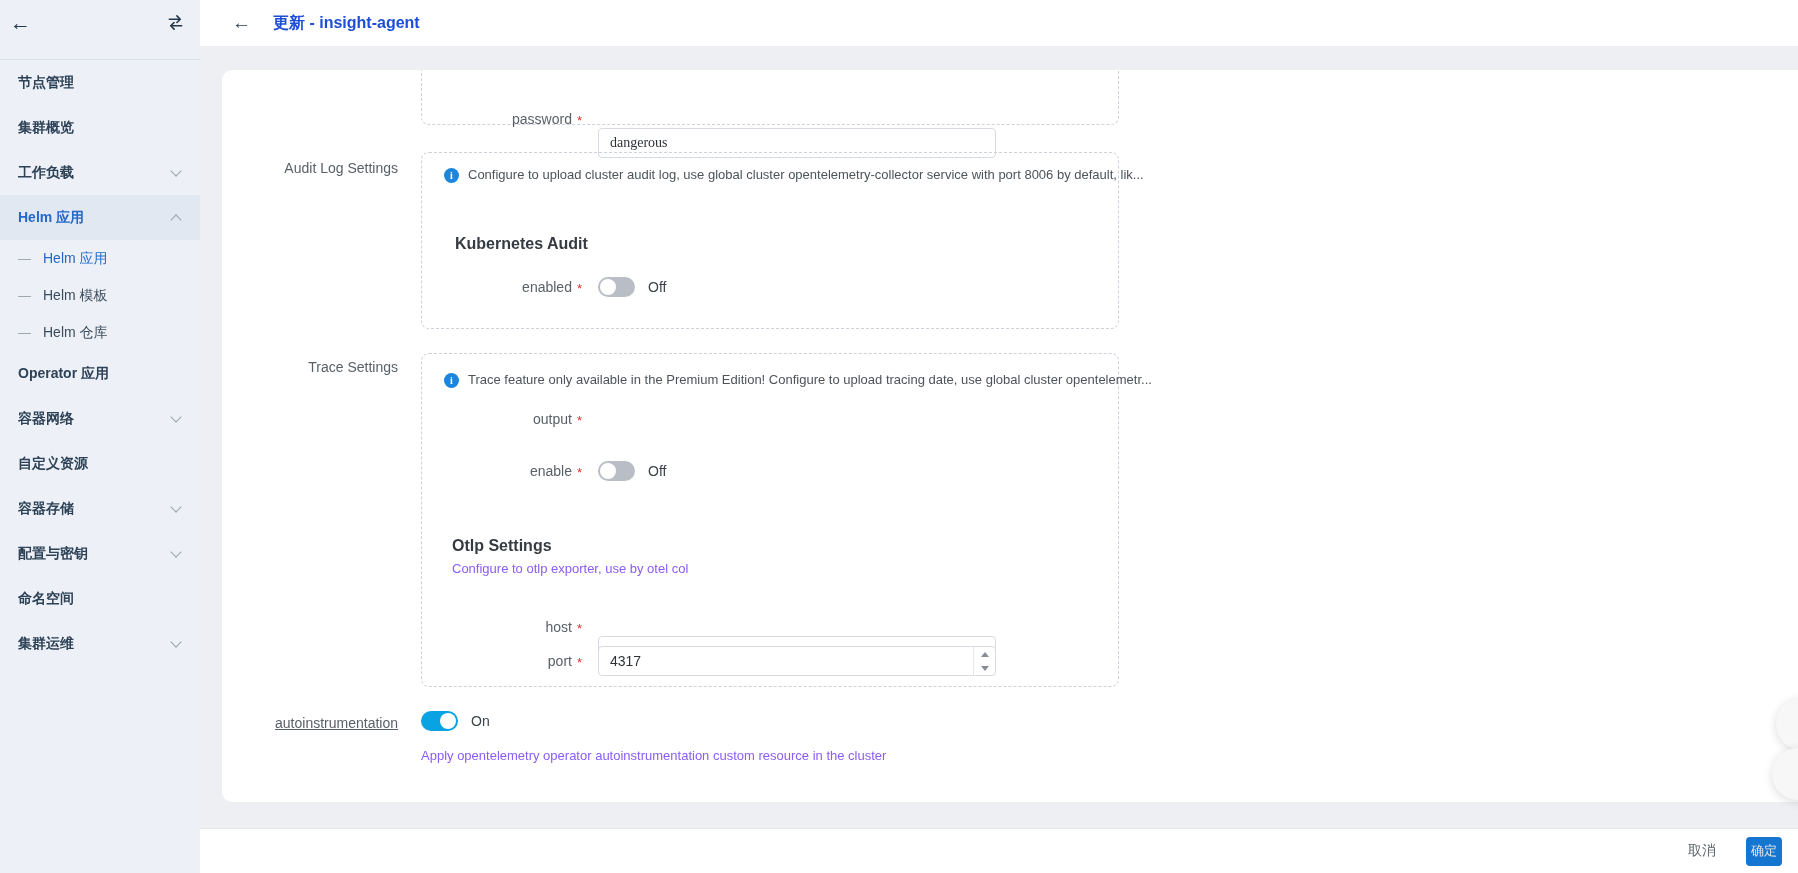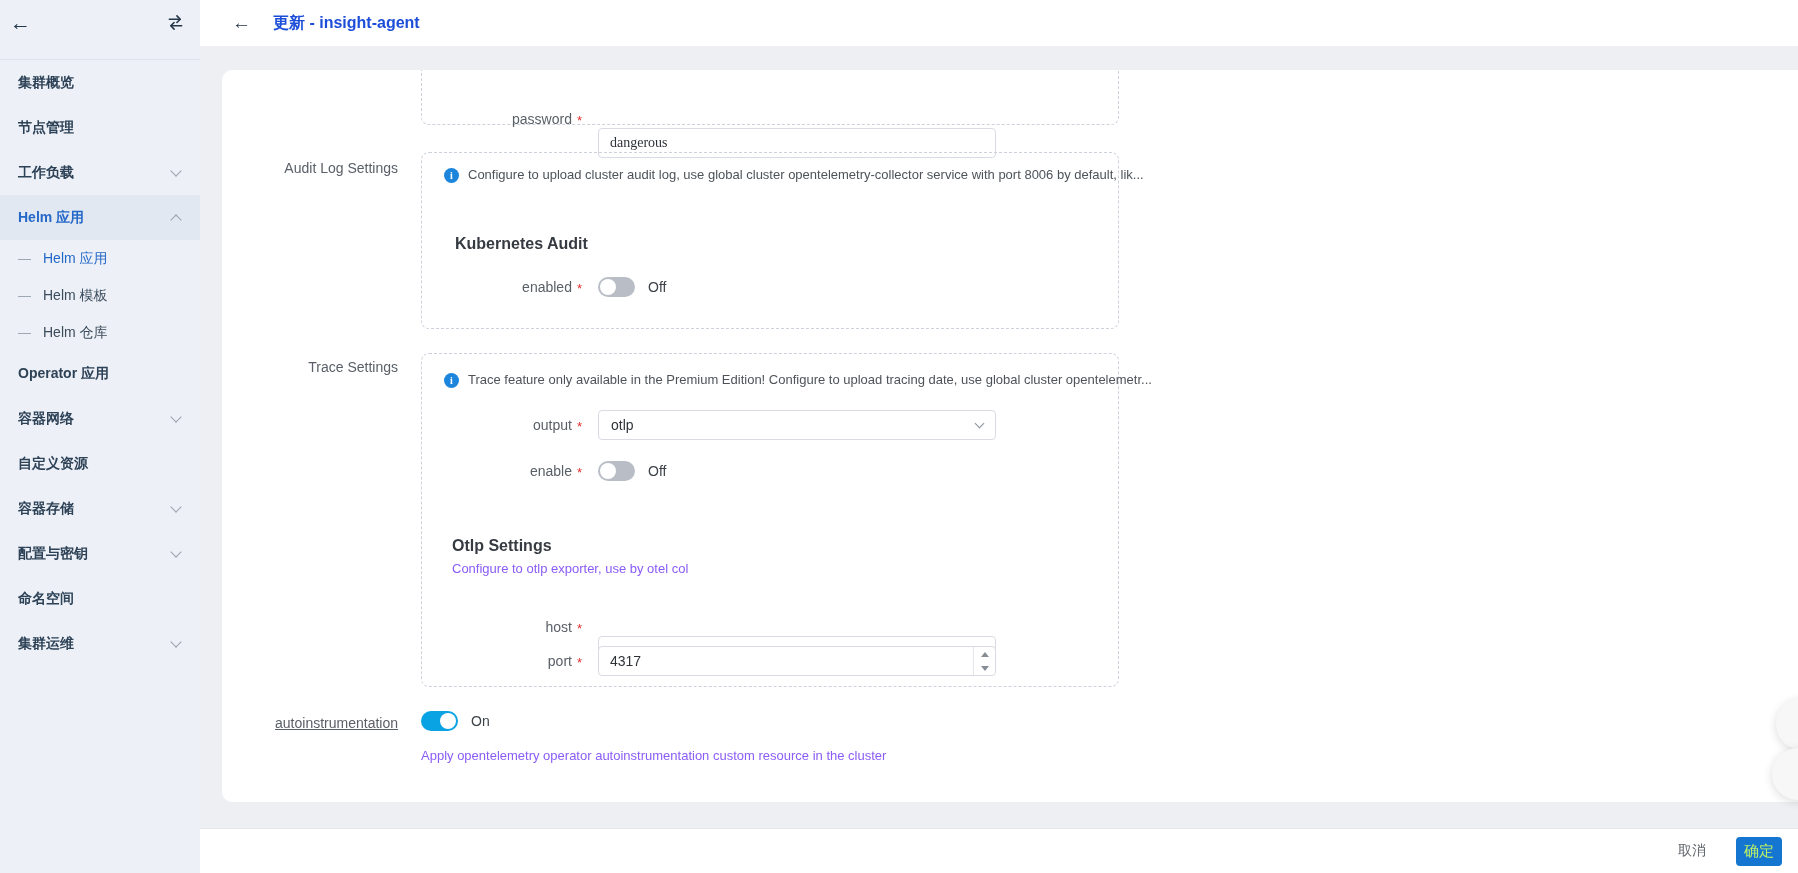--- a/index.html
+++ b/index.html
@@ -66,21 +66,21 @@
   .inforow { position: absolute; display: flex; align-items: flex-start; }
   .info-icon { width: 15px; height: 15px; border-radius: 50%; background: #1c85dc; color: #fff; font-size: 10px; font-weight: bold; line-height: 15px; text-align: center; flex: none; margin-top: 1px; font-family: "Liberation Serif", serif; }
   .infotext { margin-left: 9px; font-size: 13px; color: #4d5359; white-space: nowrap; }
 
   .subsec-title { position: absolute; font-size: 16px; font-weight: 600; color: #363b42; }
   .subsec-desc { position: absolute; font-size: 13px; color: #8b5cf6; }
 
   
   .footer { position: absolute; left: 200px; top: 828px; width: 1598px; height: 45px; background: #fff; border-top: 1px solid #e6e8eb; display: flex; align-items: center; justify-content: flex-end; padding-right: 16px; z-index: 2; }
   .btn-cancel { background: none; border: none; font-size: 14px; color: #5f646b; cursor: pointer; margin-right: 30px; font-family: "Liberation Sans", sans-serif; }
-  .btn-confirm { width: 46px; height: 29px; background: #1476d1; color: #bef264; border: none; border-radius: 4px; font-size: 15px; cursor: pointer; font-family: "Liberation Sans", sans-serif; }
+  .btn-confirm { width: 36px; height: 29px; background: #1476d1; color: #e5e5e5; border: none; border-radius: 4px; font-size: 13px; cursor: pointer; font-family: "Liberation Sans", sans-serif; }
 
   
   .float-circle { position: absolute; width: 52px; height: 52px; border-radius: 50%; background: #f7f7f8; box-shadow: 0 2px 10px rgba(0,0,0,0.14); z-index: 4; }
   .fc1 { left: 1776px; top: 698px; }
   .fc2 { left: 1772px; top: 748px; }
 </style>
 </head>
 <body>
 
 <aside class="sidebar">
@@ -90,24 +90,24 @@
       <svg width="19" height="17" viewBox="0 0 20 18" fill="none" stroke="#24364a" stroke-width="1.7" stroke-linecap="round" stroke-linejoin="round">
         <path d="M3.5 5.5 H14.5"></path>
           <path d="M11.5 2 L15 5.5 L11.5 9"></path>
         <path d="M16.5 12.5 H5.5"></path>
           <path d="M8.5 9 L5 12.5 L8.5 16"></path>
       </svg>
     </span>
   </div>
   <nav>
       <div class="nav-item">
+        <span class="nav-label">节点管理</span>
+      </div>
+      <div class="nav-item">
         <span class="nav-label">集群概览</span>
-      </div>
-      <div class="nav-item">
-        <span class="nav-label">节点管理</span>
       </div>
       <div class="nav-item">
         <span class="nav-label">工作负载</span>
         <span class="chev down"></span>
       </div>
       <div class="nav-item active">
         <span class="nav-label">Helm 应用</span>
         <span class="chev up"></span>
       </div>
       <div class="nav-item sub active" style="background: transparent;">
@@ -190,24 +190,20 @@
     <div class="section-label sl-trace">Trace Settings</div>
     <div class="fieldset fs-trace">
       <div class="inforow" style="left:22px; top:18px;">
         <span class="info-icon">i</span>
         <span class="infotext">Trace feature only available in the Premium Edition! Configure to upload tracing date, use global cluster opentelemetr...</span>
       </div>
       <div class="frow" style="left:0; top:56px;">
         <div class="lblbox">
           <span class="flabel">output</span>
           <span class="req">*</span>
-        </div>
-        <div class="tselect ctrl">
-          <span>otlp</span>
-          <span class="sel-chev"></span>
         </div>
       </div>
       <div class="frow" style="left:0; top:107px;">
         <div class="lblbox">
           <span class="flabel">enable</span>
           <span class="req">*</span>
         </div>
         <span class="toggle ctrl">
             <span class="knob"></span>
           </span>

